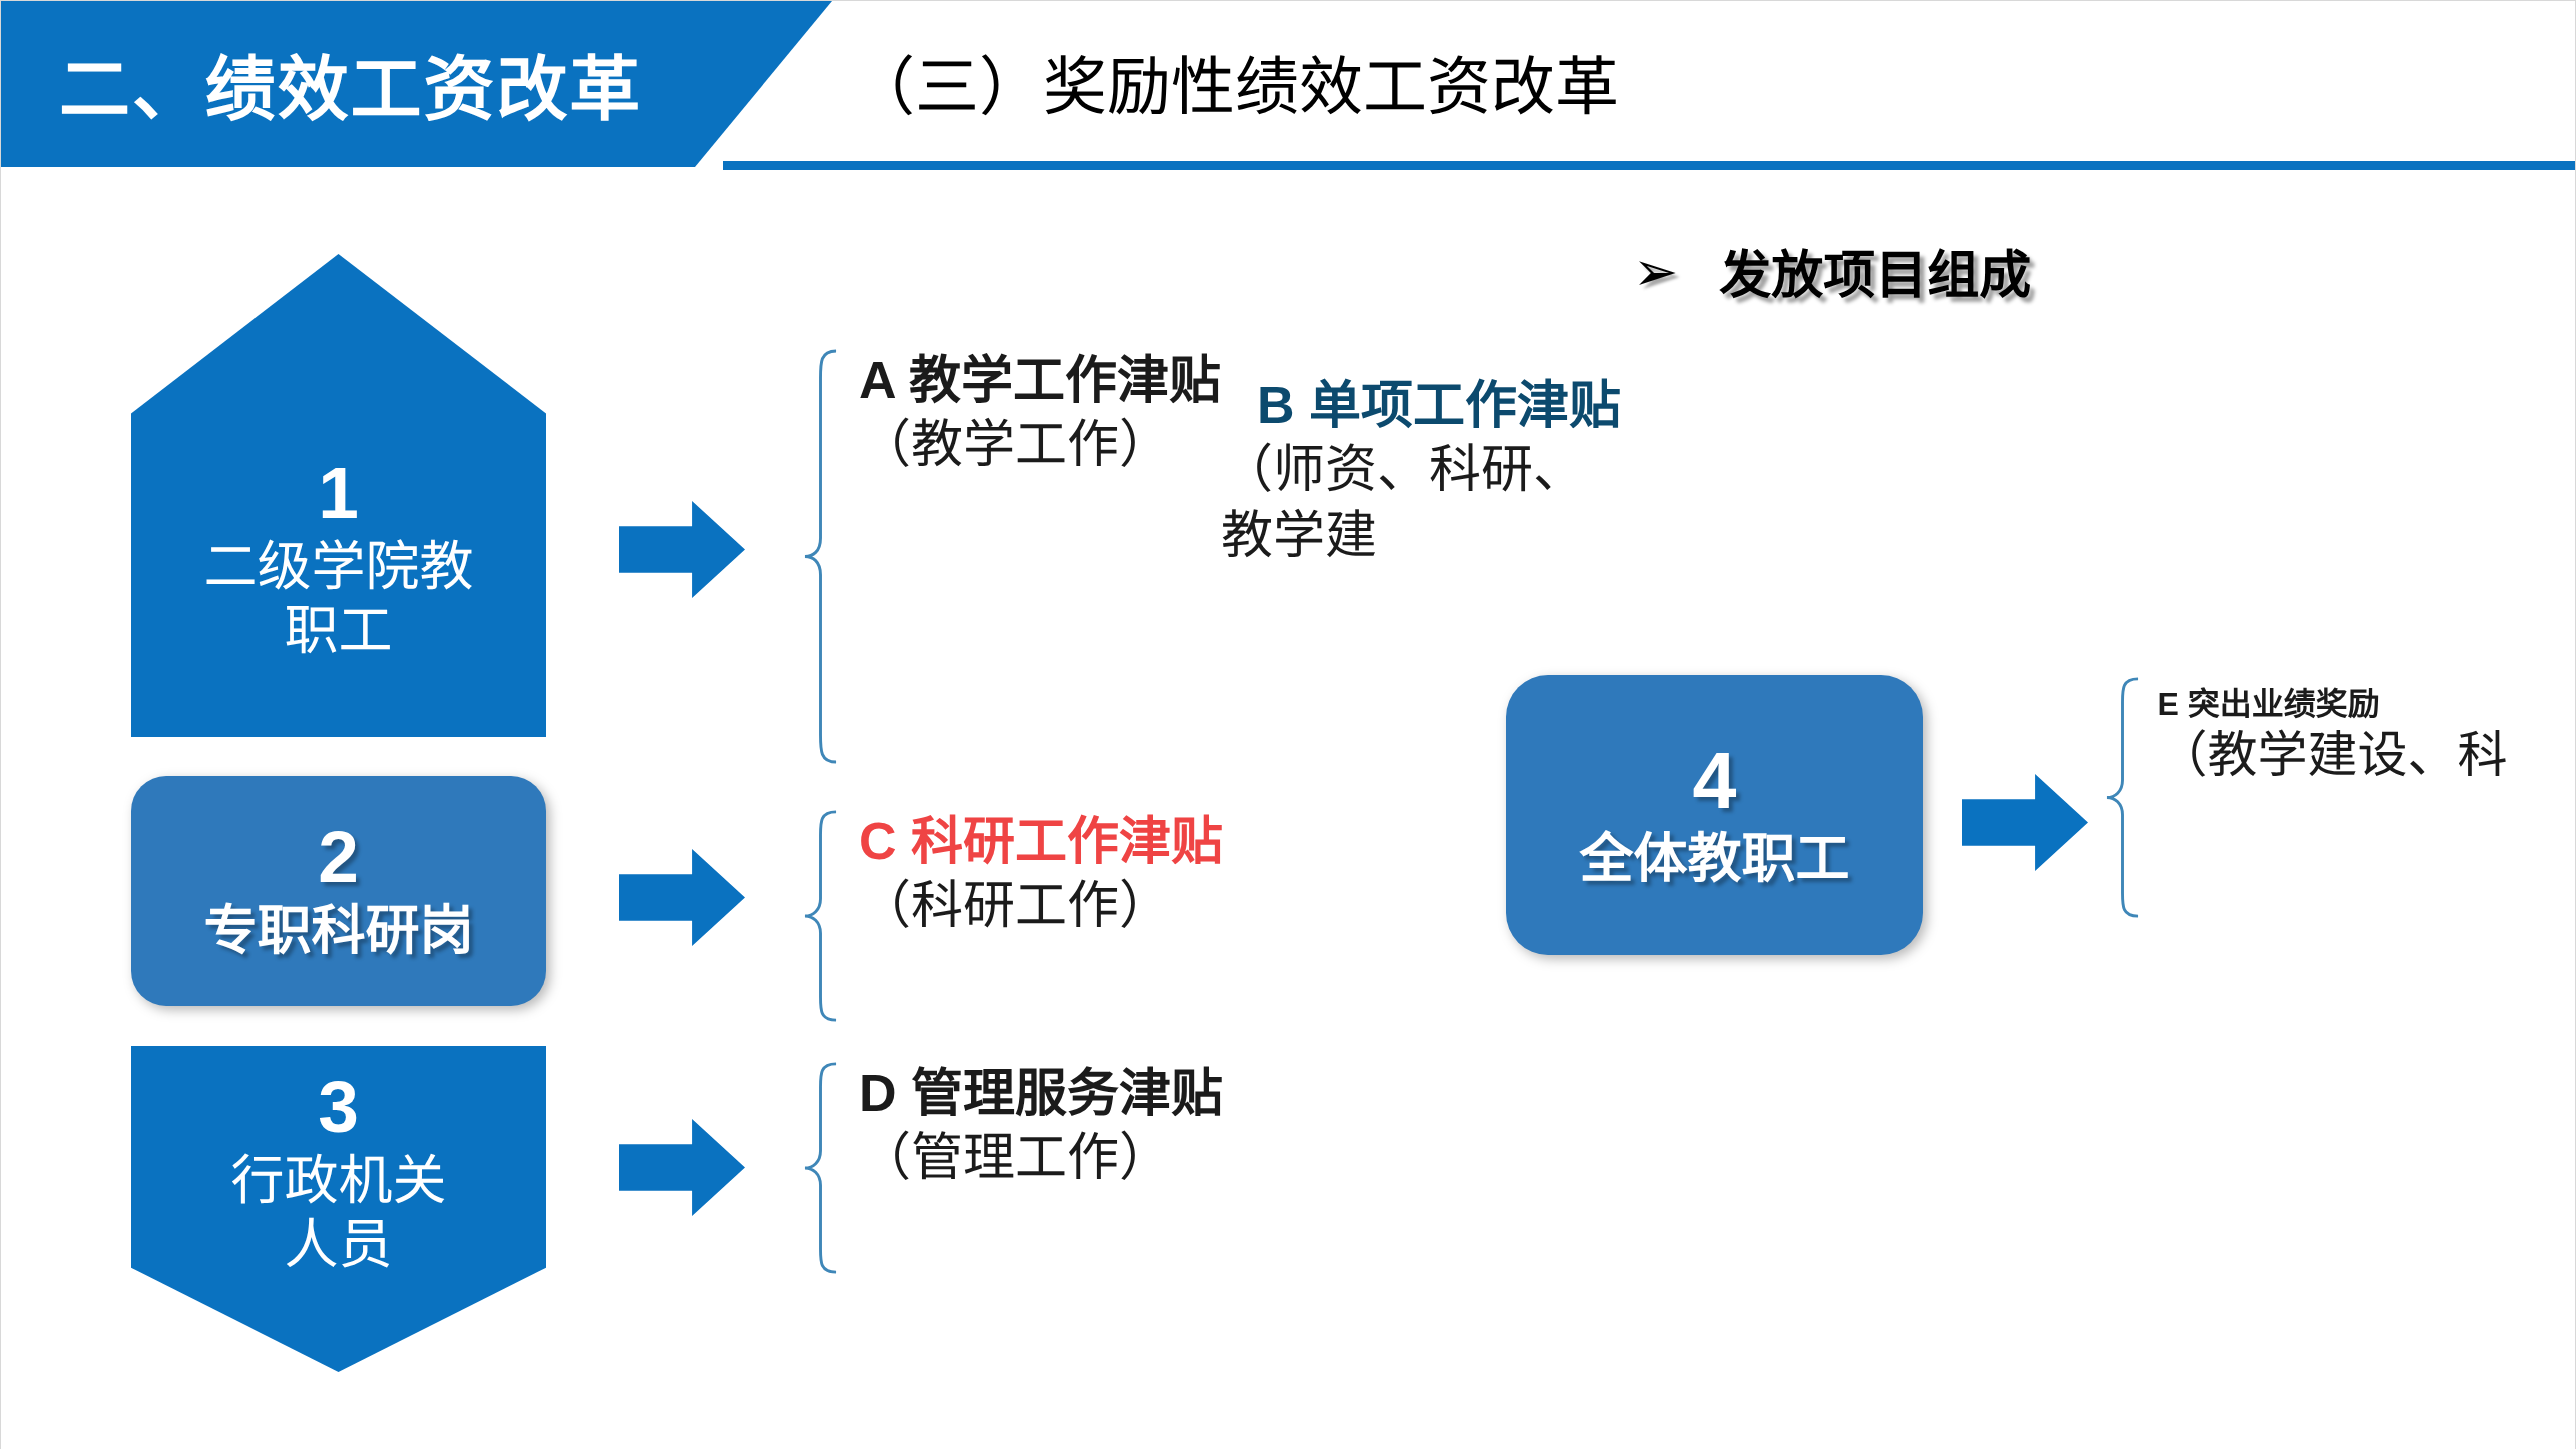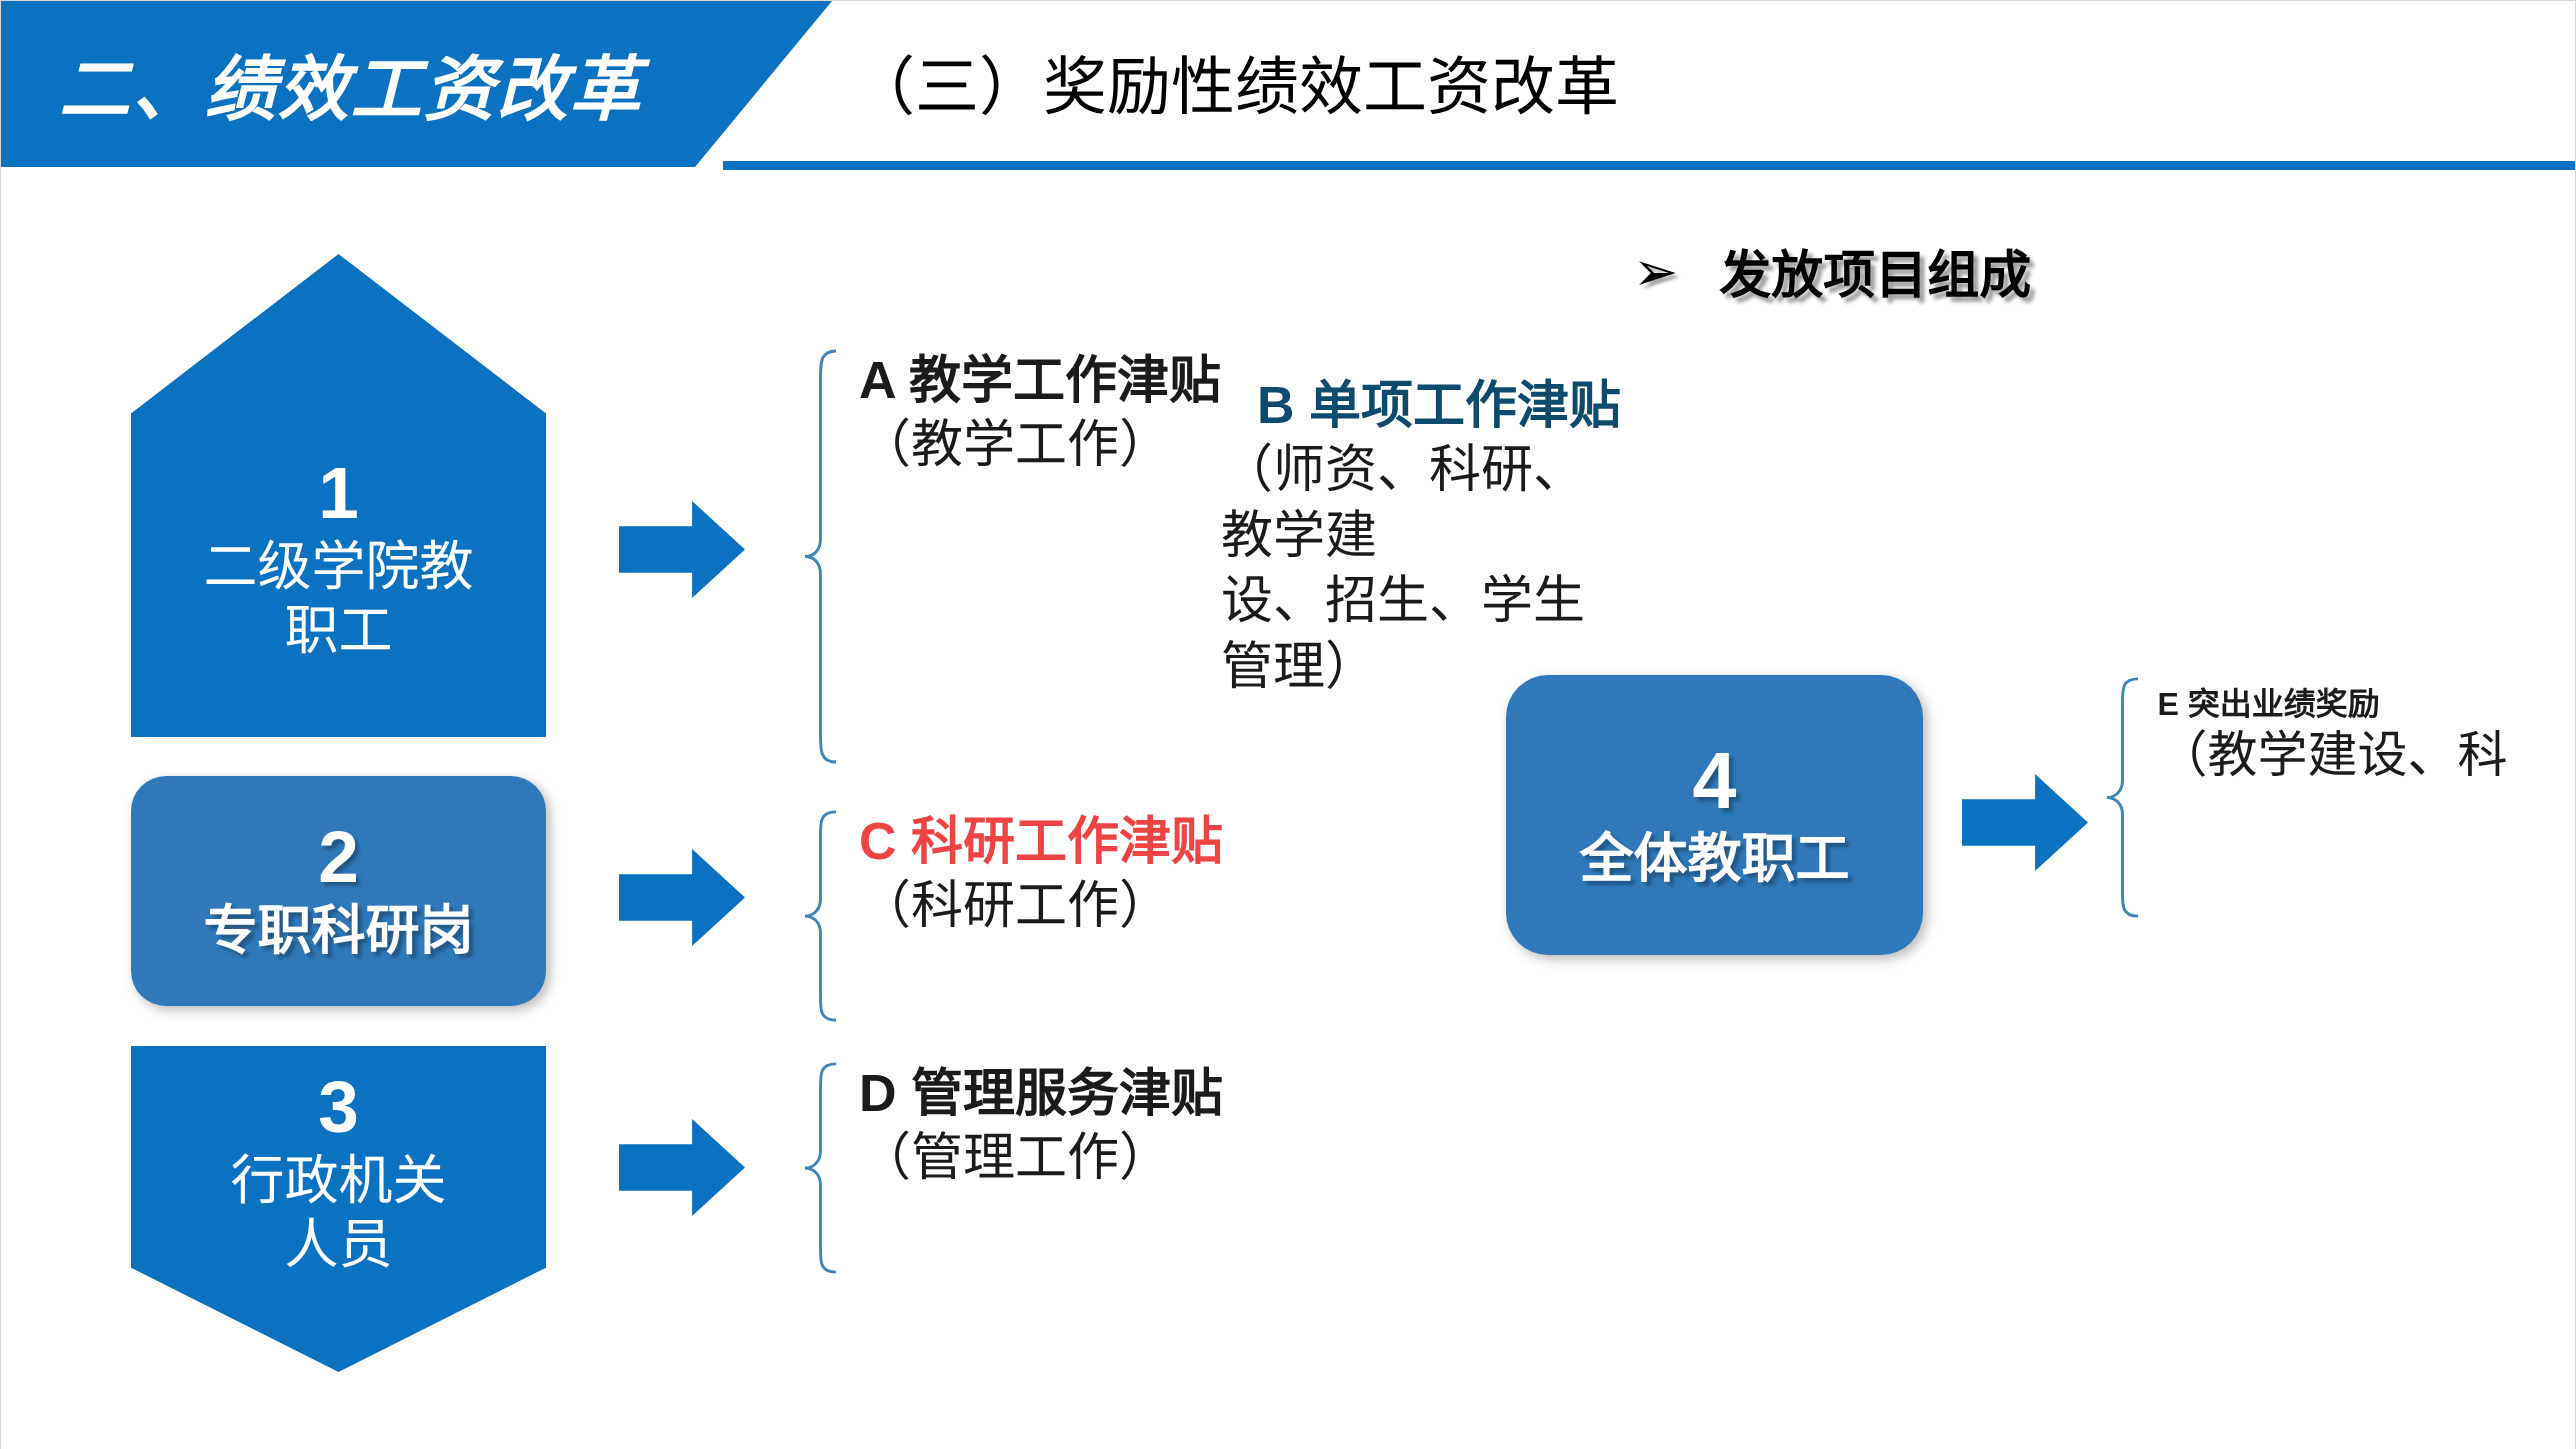--- a/index.html
+++ b/index.html
@@ -43,21 +43,20 @@
     top: 19.3px;
     width: 657px;
     height: 126px;
     display: flex;
     align-items: center;
     color: #ffffff;
     font-size: 71px;
     font-weight: bold;
     letter-spacing: 1.9px;
     white-space: nowrap;
-    font-style: italic;
   }
   .hdr-title {
     position: absolute;
     left: 850px;
     top: 17.4px;
     height: 126px;
     display: flex;
     align-items: center;
     color: #000000;
     font-size: 64px;
@@ -288,21 +287,20 @@
       <div class="item">
         <div class="item-title" style="color: rgb(27, 27, 27);">A  教学工作津贴</div>
         <div class="item-sub" style="color: rgb(27, 27, 27);">
           <div>（教学工作）</div>
         </div>
       </div>
       <div class="item">
         <div class="item-title" style="color: #0c4a6e; margin-left: 36px;">B  单项工作津贴</div>
         <div class="item-sub" style="color: rgb(27, 27, 27);">
           <div>（师资、科研、教学建</div>
-          <div>设、招生、学生管理）</div>
         </div>
       </div>
     </div>
   </div>
 
   <div class="group" id="group-c">
     <div class="brace">
       <svg viewBox="0 0 36 220" preserveAspectRatio="none" aria-hidden="true">
         <path d="M34 2 C18 2 18 12 18 26 L18 92 C18 104 10 110 2 110 C10 110 18 116 18 128 L18 194 C18 208 18 218 34 218" fill="none" stroke="#3f87b8" stroke-width="3"></path>
       </svg>

